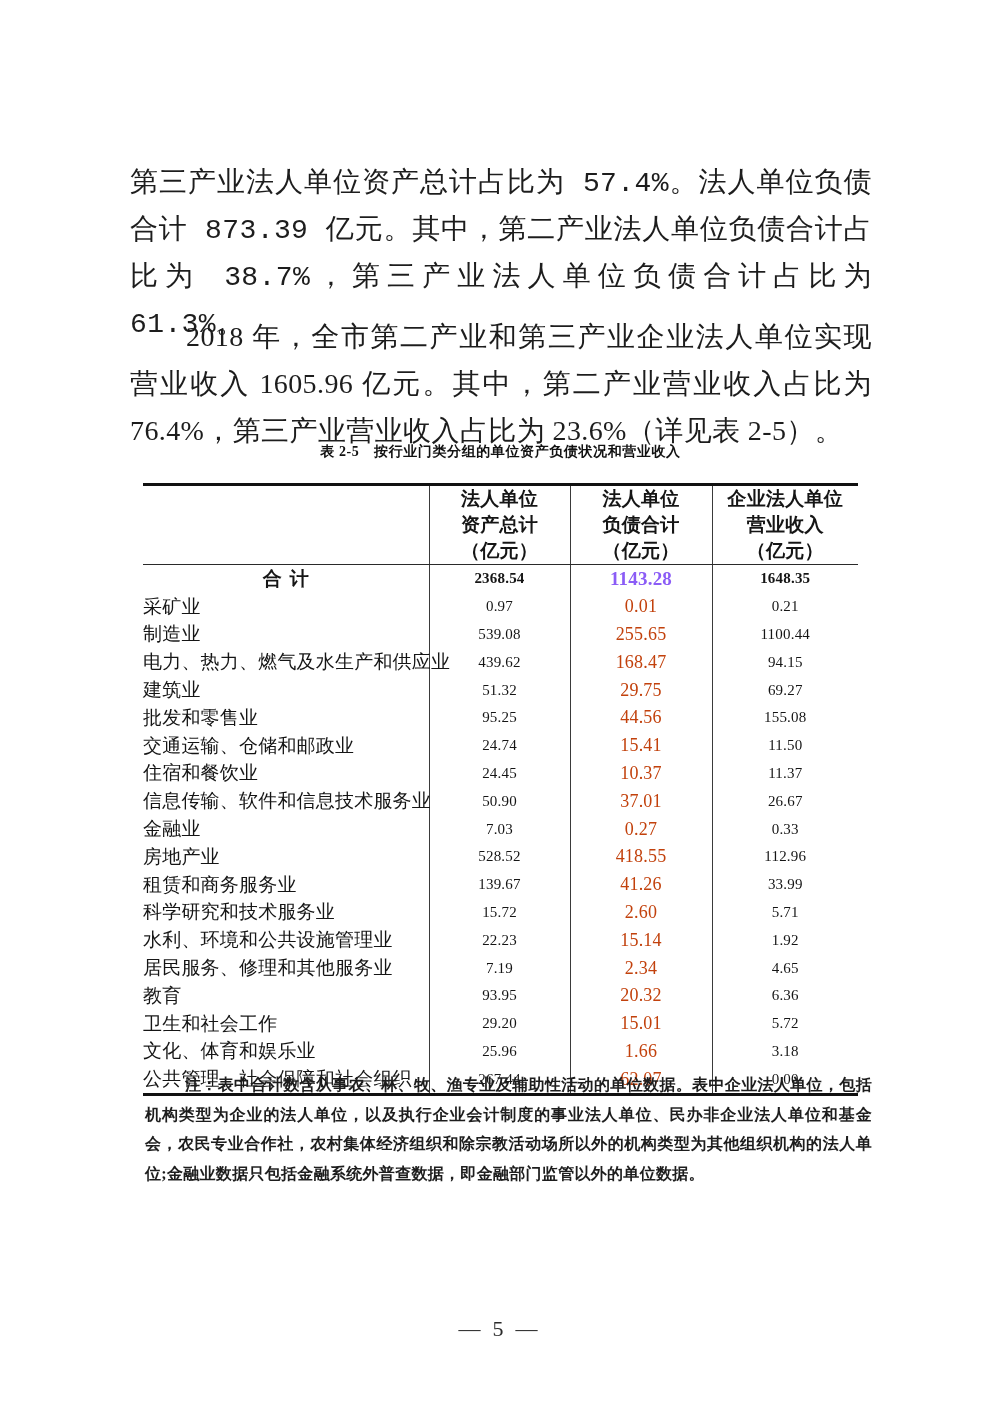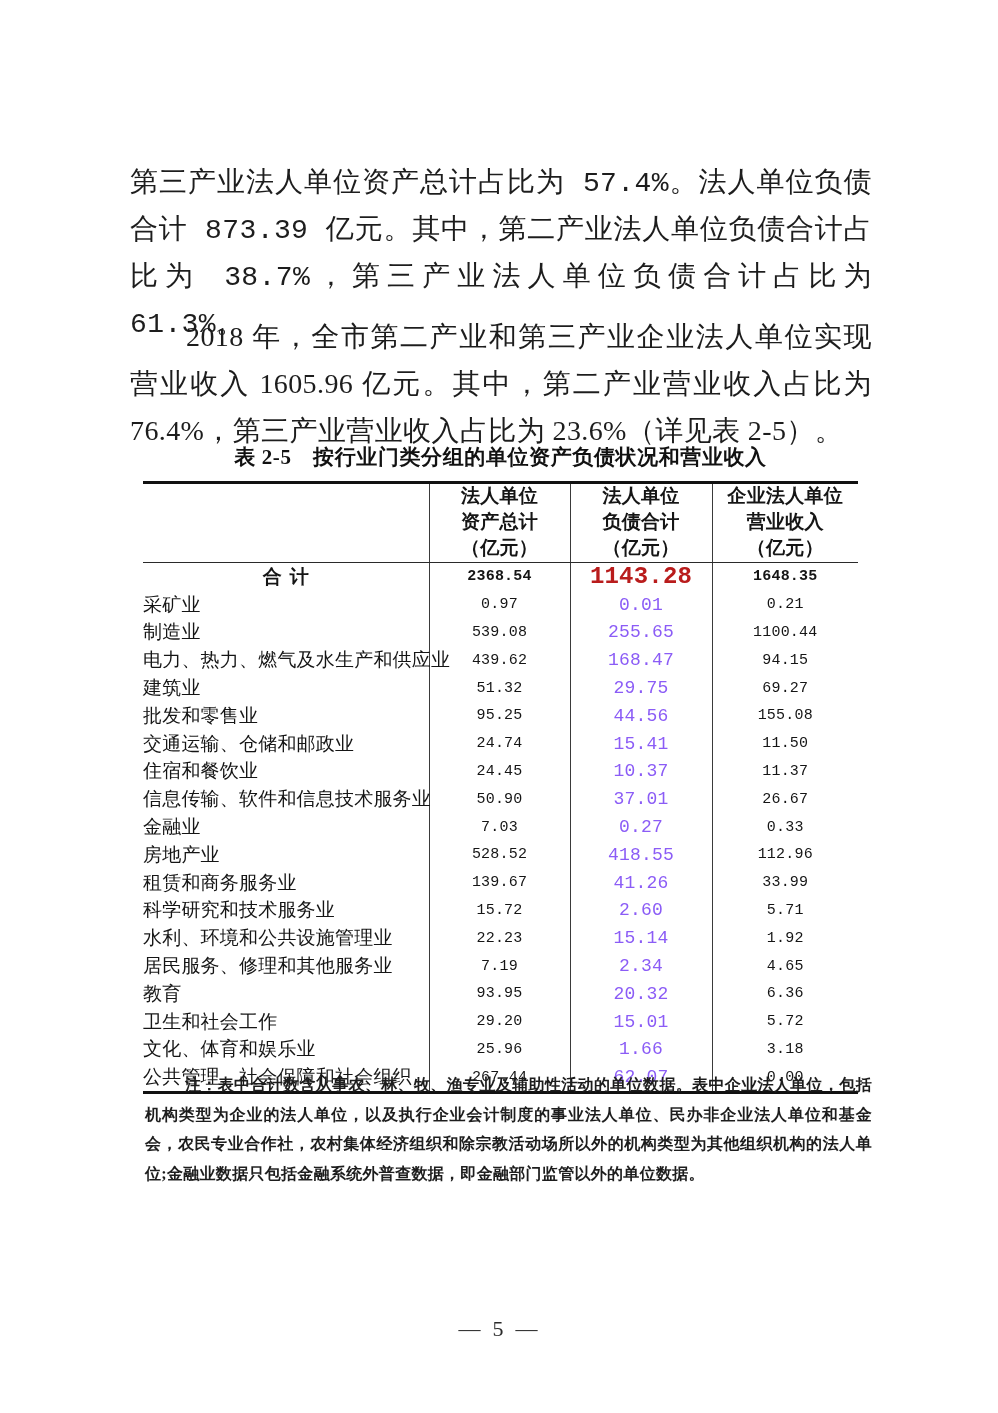--- a/index.html
+++ b/index.html
@@ -41,36 +41,35 @@
   #para-2 { top: 313px; }
 
   
   #table-block {
     position: absolute;
     left: 143px;
     top: 443px;
     width: 715px;
   }
   #table-title {
-    font-size: 21px;
+    font-size: 14px;
     font-weight: bold;
     text-align: center;
     letter-spacing: 0.6px;
-    padding-bottom: 10px;
+    padding-bottom: 22px;
     color: #111;
     white-space: pre;
   }
 
   table.data {
     border-collapse: collapse;
     width: 715px;
     table-layout: fixed;
     font-size: 19px;
     color: #151515;
-    font-family: Liberation Mono, monospace;
   }
   table.data col.c0 { width: 286px; }
   table.data col.c1 { width: 141px; }
   table.data col.c2 { width: 142px; }
   table.data col.c3 { width: 146px; }
 
   
   table.data thead tr.hdr > * {
     border-top: 3.5px solid #111;
   }
@@ -110,36 +109,36 @@
     letter-spacing: 0.2px;
     font-size: 19px;
   }
   td.num {
     text-align: center;
     font-size: 15px;
     letter-spacing: 0.2px;
   }
   
   td.num.light {
-    color: #8b5cf6;
+    color: #c2410c;
     font-size: 18px;
   }
 
   tr.total td {
     font-weight: bold;
   }
   tr.total td.label {
     text-align: center;
     padding-left: 0;
     letter-spacing: 8px;
     text-indent: 8px;
   }
   tr.total td.num.light {
-    color: #b91c1c;
-    font-size: 24px;
+    color: #8b5cf6;
+    font-size: 19px;
     font-weight: bold;
   }
   tr.total td {
     border-top: 1.6px solid #2a2a2a;
   }
 
   tr.lastrow td {
     border-bottom: 3.5px solid #111;
   }
 

